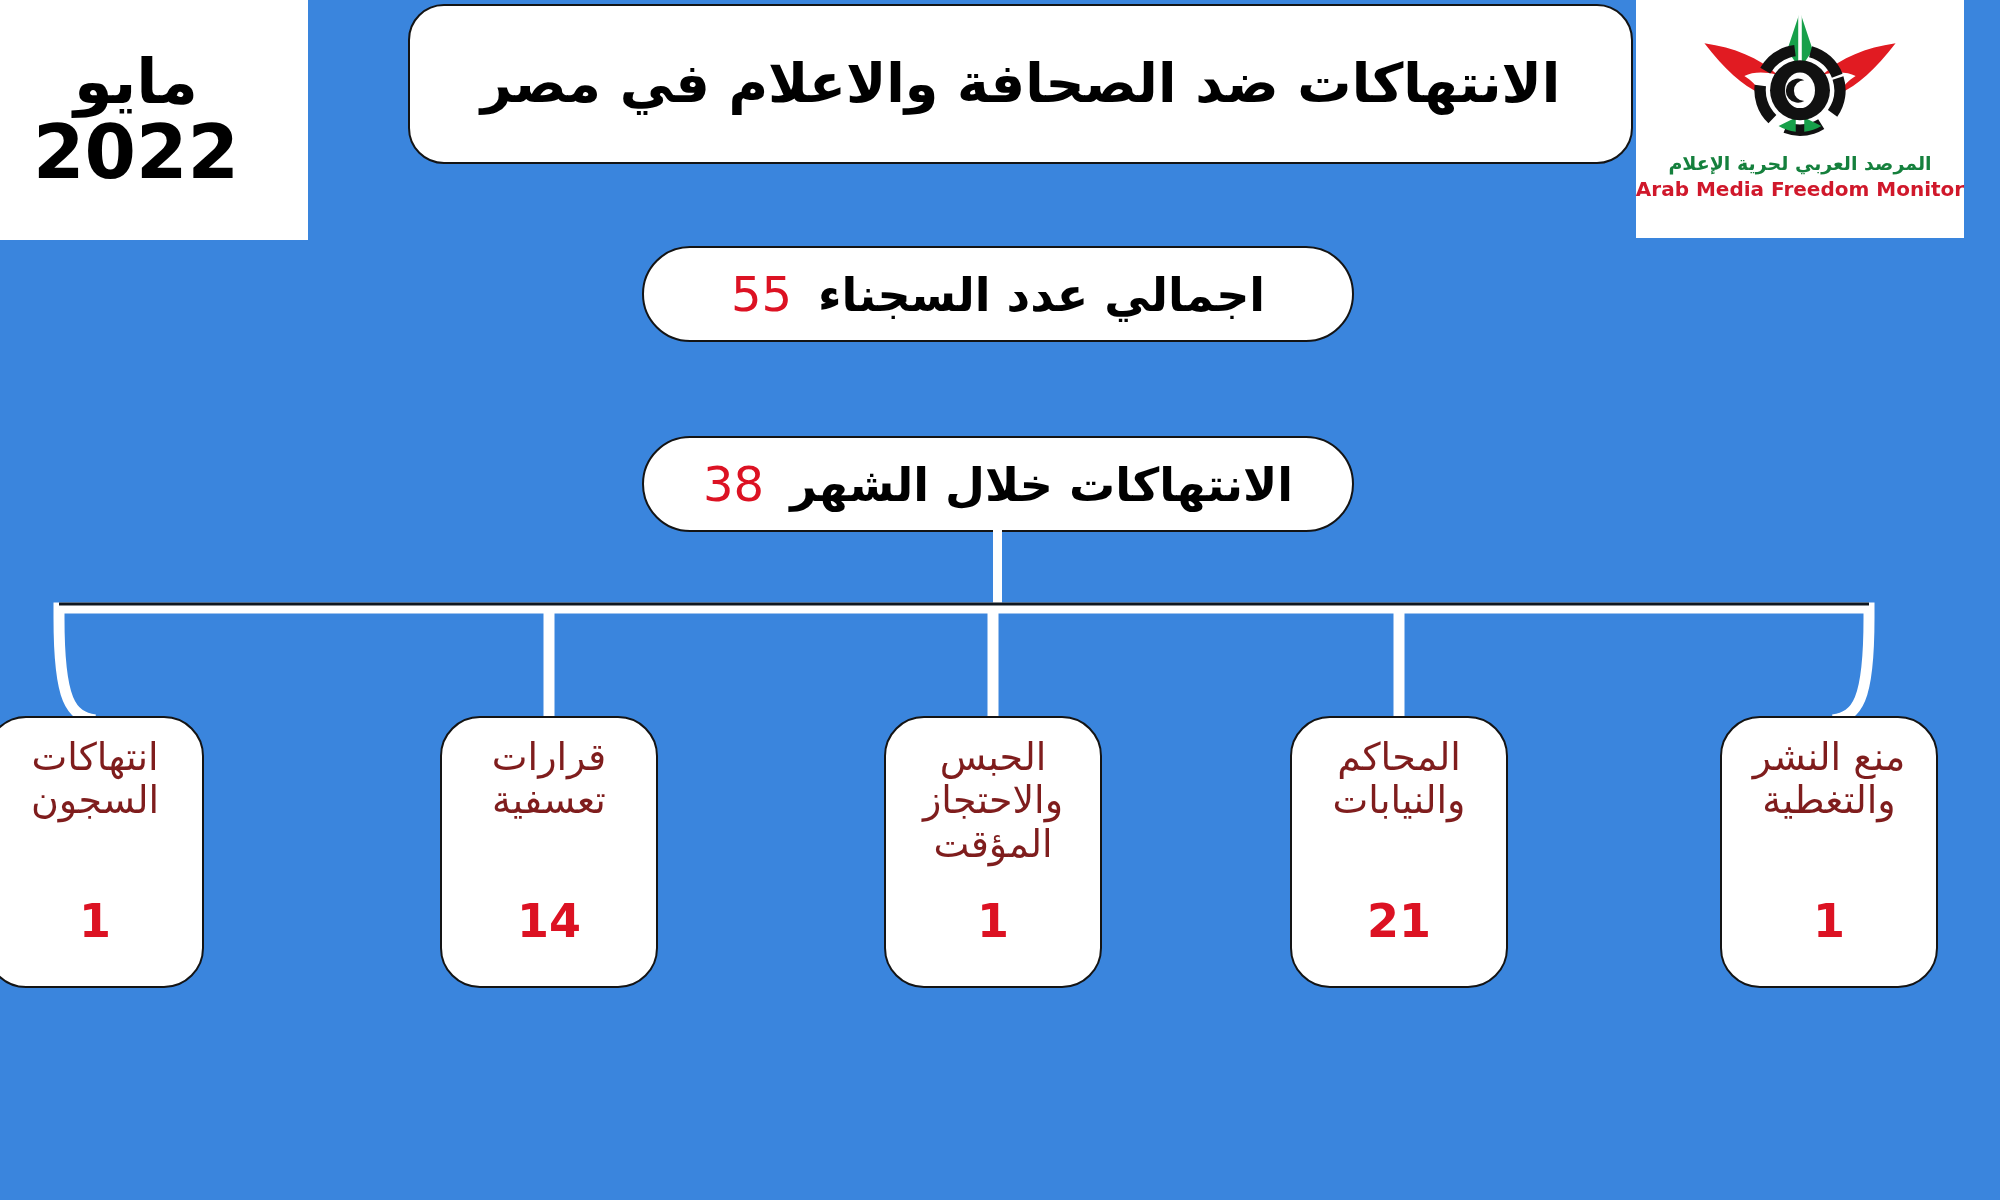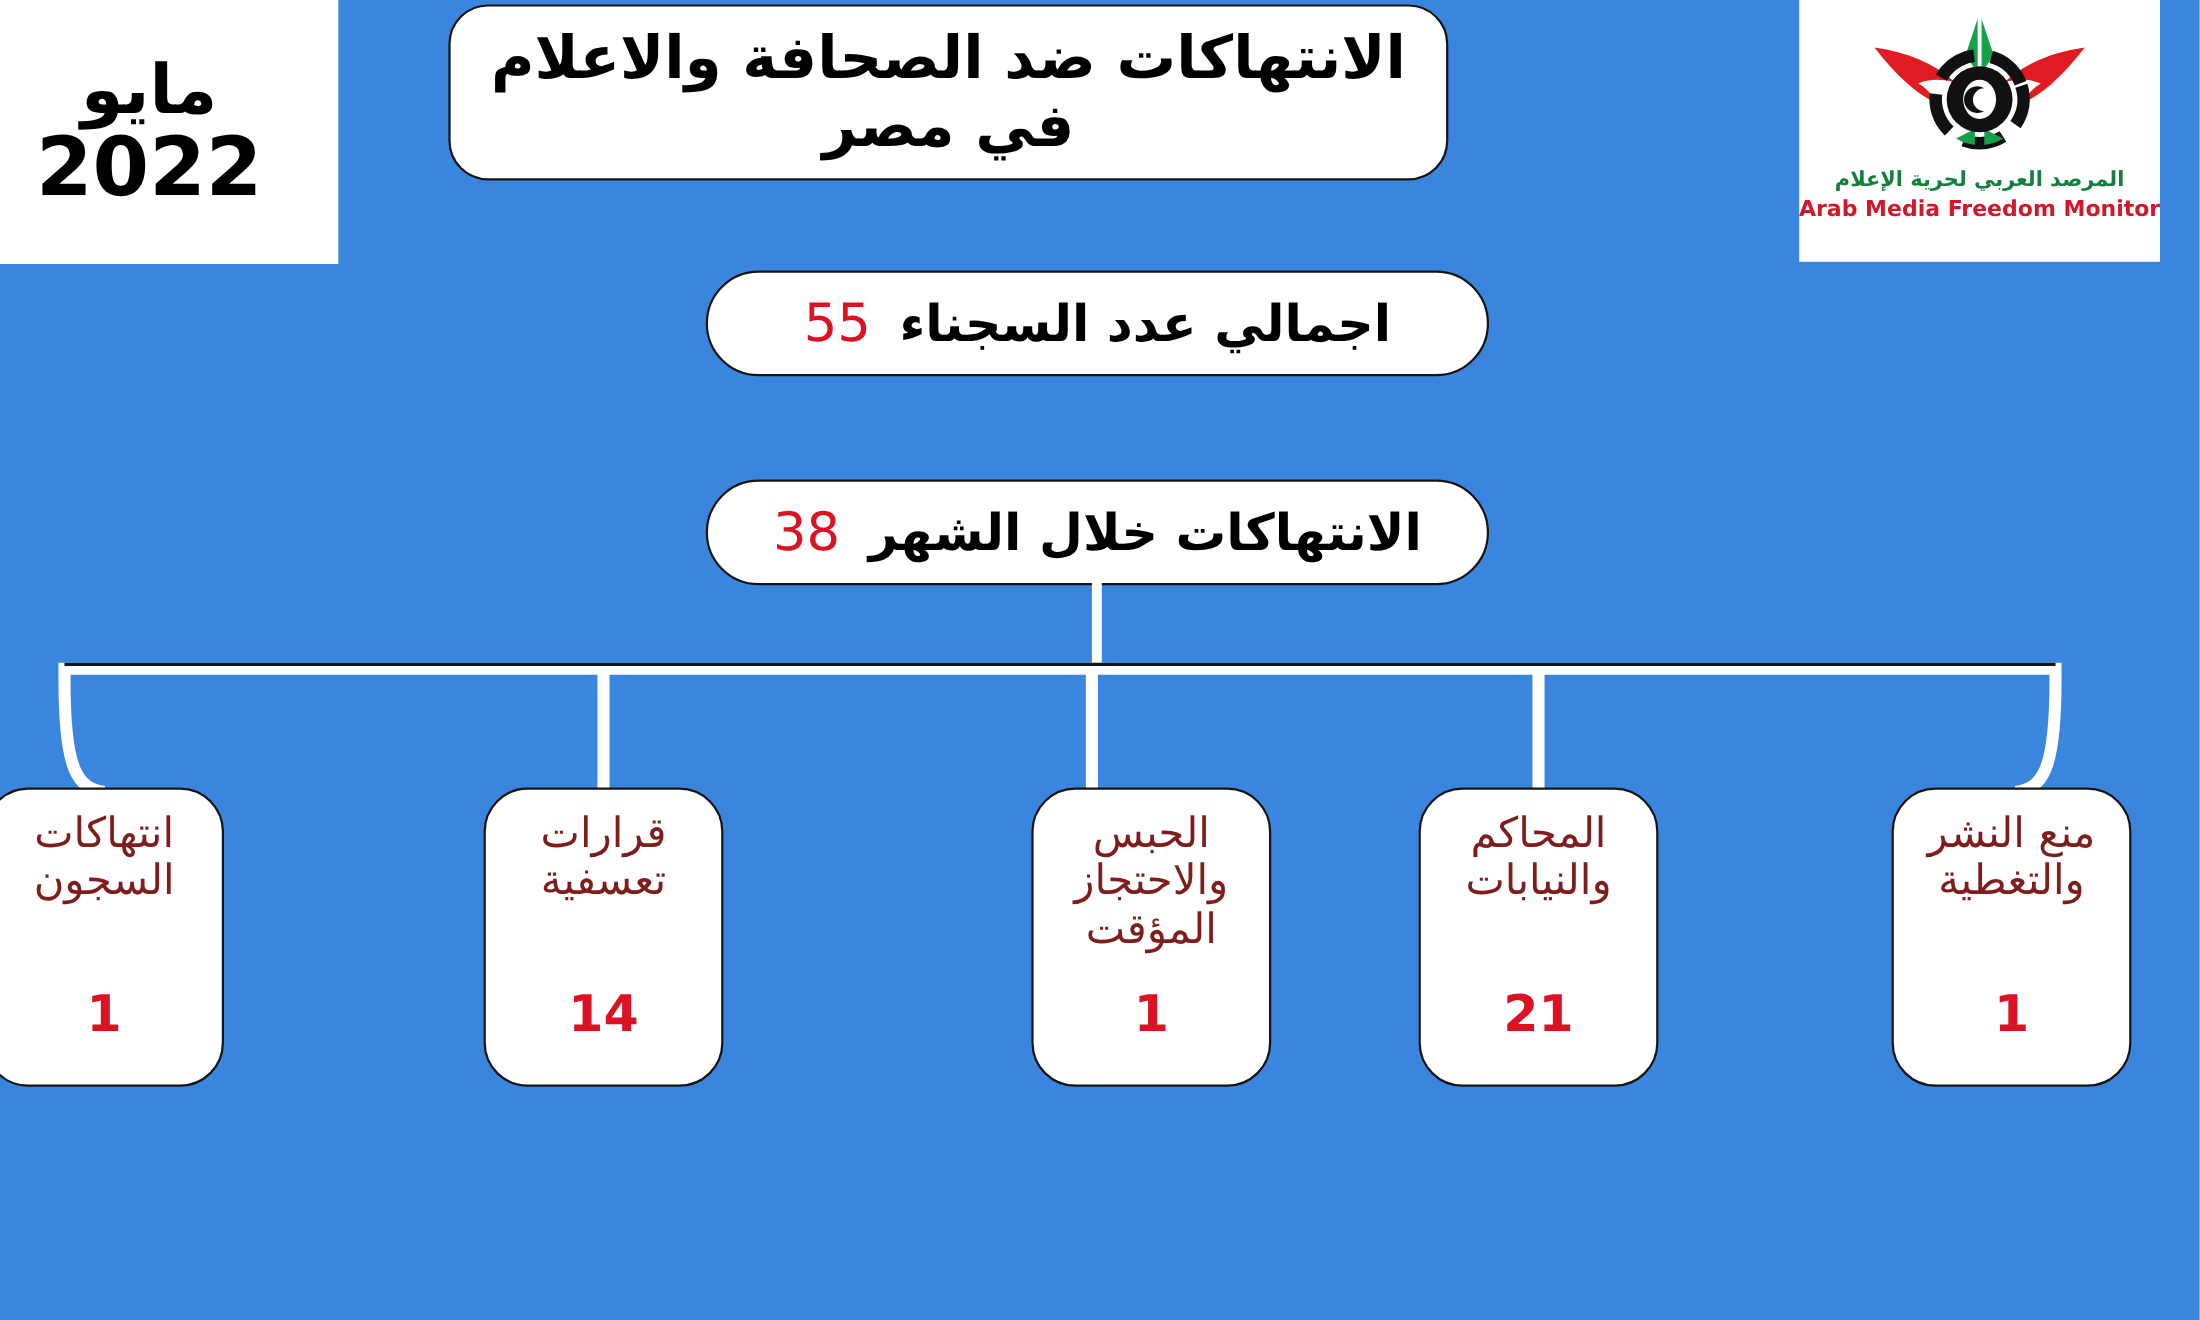--- a/index.html
+++ b/index.html
@@ -54,21 +54,21 @@
     box-sizing: border-box;
     display: flex;
     align-items: center;
     justify-content: center;
     text-align: center;
   }
 
   .title-box {
     left: 444px;
     top: 4px;
-    width: 909px;
+    width: 1225px;
     height: 160px;
     border-radius: 36px;
   }
   .title-text {
     font-size: 54px;
     font-weight: bold;
     color: #000000;
     line-height: 1.15;
     padding: 0 26px;
   }
@@ -151,21 +151,21 @@
     font-size: 46px;
     font-weight: bold;
     color: #dc1223;
     direction: ltr;
     margin-top: auto;
     margin-bottom: 26px;
   }
 
   .leaf-0 { left: 22px;   }
   .leaf-1 { left: 476px;  }
-  .leaf-2 { left: 974px;  }
+  .leaf-2 { left: 920px;  }
   .leaf-3 { left: 1326px; }
   .leaf-4 { left: 1756px; }
 
   
   .logo-panel {
     position: absolute;
     left: 1672px;
     top: 0;
     width: 328px;
     height: 238px;

